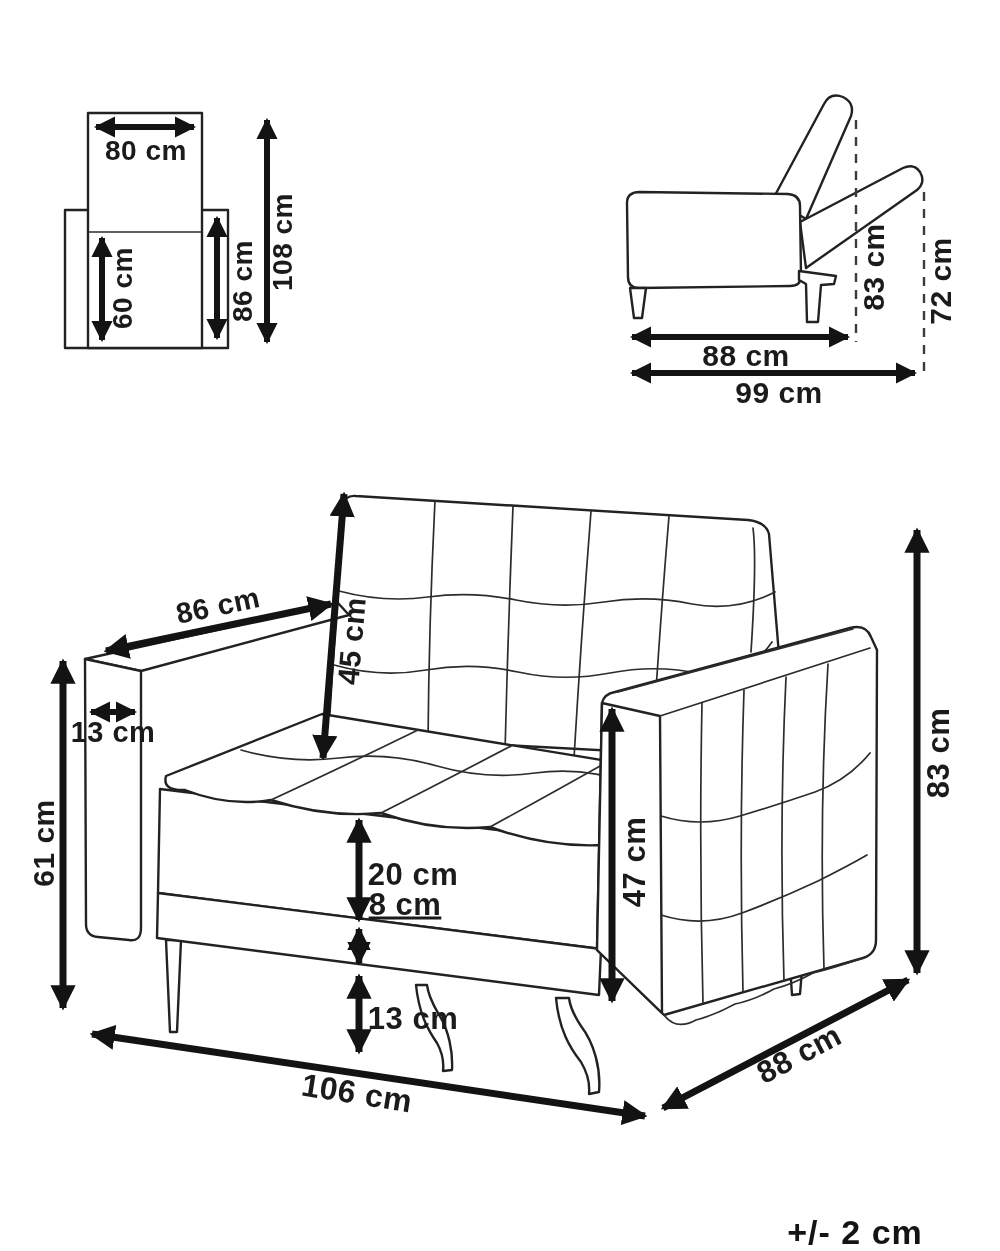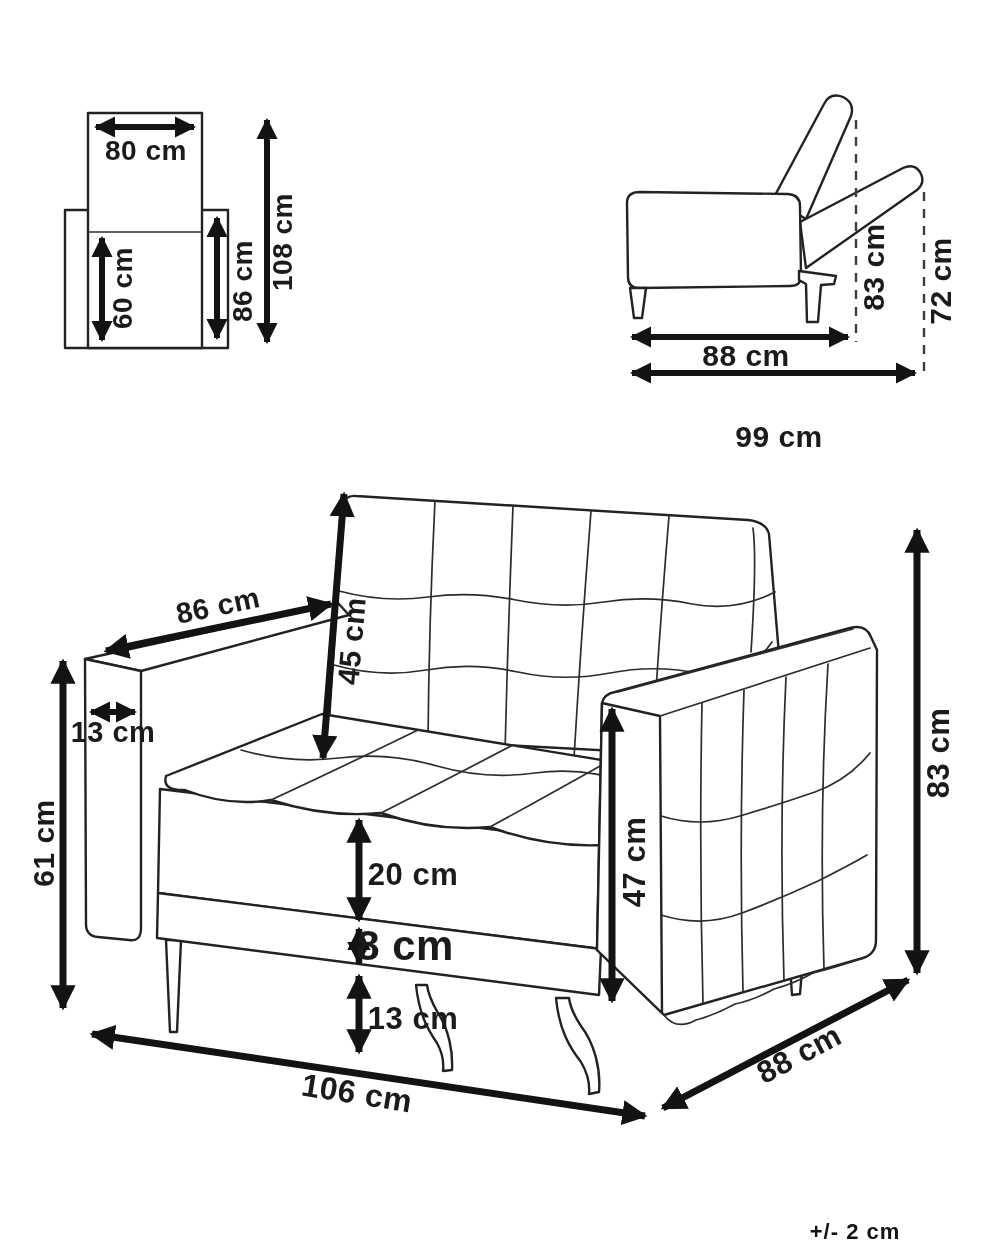--- a/index.html
+++ b/index.html
@@ -9,21 +9,21 @@
     border-radius:24px;
   }
   .canvas svg{position:absolute;left:0;top:0;}
   .dim{
     position:absolute;font-weight:700;color:#1b1b1b;white-space:nowrap;
     transform:translate(-50%,-50%) rotate(var(--r,0deg));
     letter-spacing:0.5px;line-height:1;
   }
   .tolerance{
     position:absolute;font-weight:700;color:#141414;white-space:nowrap;
-    transform:translate(-50%,-50%);font-size:22px;letter-spacing:1px;text-align:right;
+    transform:translate(-50%,-50%);font-size:34px;letter-spacing:1px;text-align:right;
   }
   .outline{fill:#ffffff;stroke:#222222;stroke-width:2.4;stroke-linejoin:round;}
   .seam{fill:none;stroke:#2c2c2c;stroke-width:1.7;stroke-linecap:round;}
   .arrow{stroke:#131313;fill:none;}
   .dash{stroke:#3c3c3c;stroke-width:2.4;fill:none;stroke-dasharray:9 8;}
 </style>
 </head>
 <body>
 
 <div class="canvas">
@@ -115,30 +115,30 @@
     <line class="arrow" x1="917" y1="530" x2="917" y2="973" stroke-width="7" marker-start="url(#mStart)" marker-end="url(#mEnd)"></line>
   </g>
 </svg>
 
 <div class="dim" style="left:146px;top:151px;font-size:28px;">80 cm</div>
 <div class="dim" style="left:123px;top:288px;font-size:28px;--r:-90deg;">60 cm</div>
 <div class="dim" style="left:243px;top:281px;font-size:28px;--r:-90deg;">86 cm</div>
 <div class="dim" style="left:283px;top:242px;font-size:28px;--r:-90deg;">108 cm</div>
 
 <div class="dim" style="left:746px;top:356px;font-size:30px;">88 cm</div>
-<div class="dim" style="left:779px;top:393px;font-size:30px;margin-top:44px;">99 cm</div>
+<div class="dim" style="left:779px;top:393px;font-size:30px;">99 cm</div>
 <div class="dim" style="left:874px;top:267px;font-size:30px;--r:-90deg;">83 cm</div>
 <div class="dim" style="left:941px;top:281px;font-size:30px;--r:-90deg;">72 cm</div>
 
 <div class="dim" style="left:218px;top:606px;font-size:29px;--r:-12deg;">86 cm</div>
 <div class="dim" style="left:352px;top:641px;font-size:30px;--r:-85deg;">45 cm</div>
 <div class="dim" style="left:113px;top:732px;font-size:29px;">13 cm</div>
 <div class="dim" style="left:44px;top:843px;font-size:30px;--r:-90deg;">61 cm</div>
 <div class="dim" style="left:413px;top:874px;font-size:31px;text-align:center;">20 cm</div>
-<div class="dim" style="left:405px;top:946px;font-size:42px;">8 cm</div>
+<div class="dim" style="left:405px;top:904px;font-size:31px;text-decoration:underline;">8 cm</div>
 <div class="dim" style="left:413px;top:1018px;font-size:31px;">13 cm</div>
 <div class="dim" style="left:357px;top:1093px;font-size:32px;--r:9deg;">106 cm</div>
 <div class="dim" style="left:799px;top:1054px;font-size:31px;--r:-28deg;">88 cm</div>
 <div class="dim" style="left:634px;top:862px;font-size:31px;--r:-90deg;">47 cm</div>
 <div class="dim" style="left:938px;top:753px;font-size:31px;--r:-90deg;">83 cm</div>
 
 <div class="tolerance" style="left:855px;top:1232px;">+/- 2 cm</div>
 
 </div>
 

